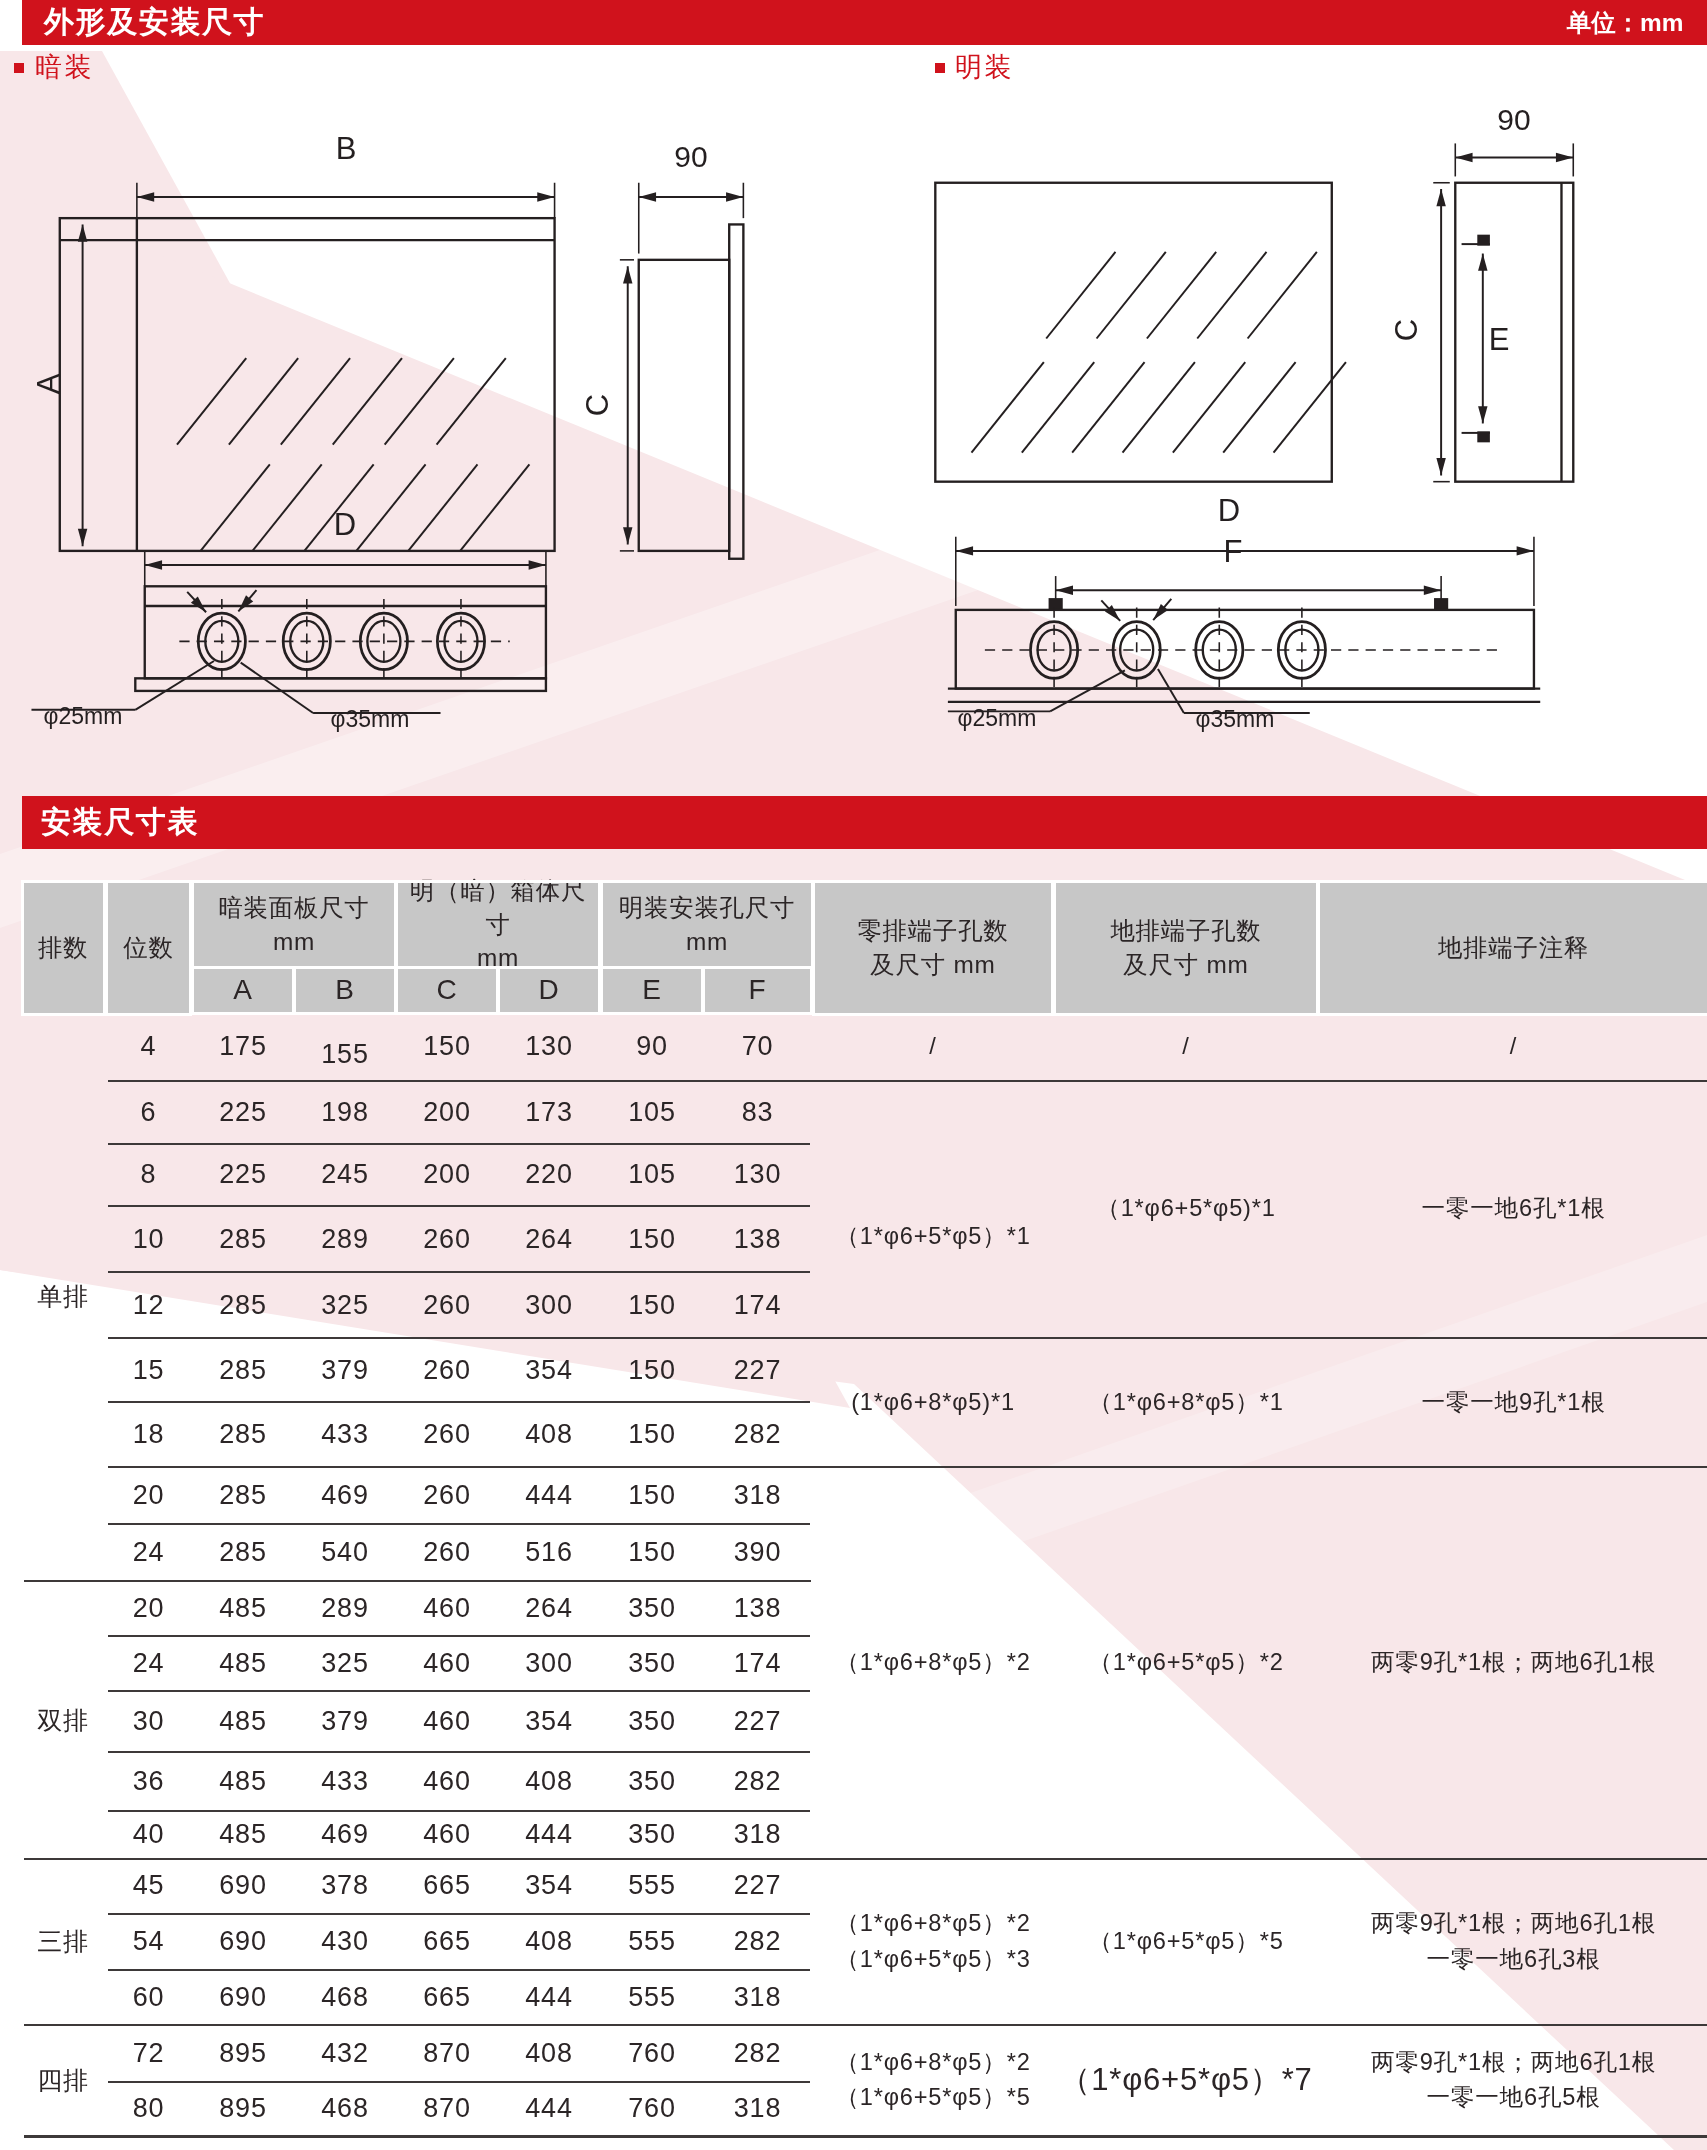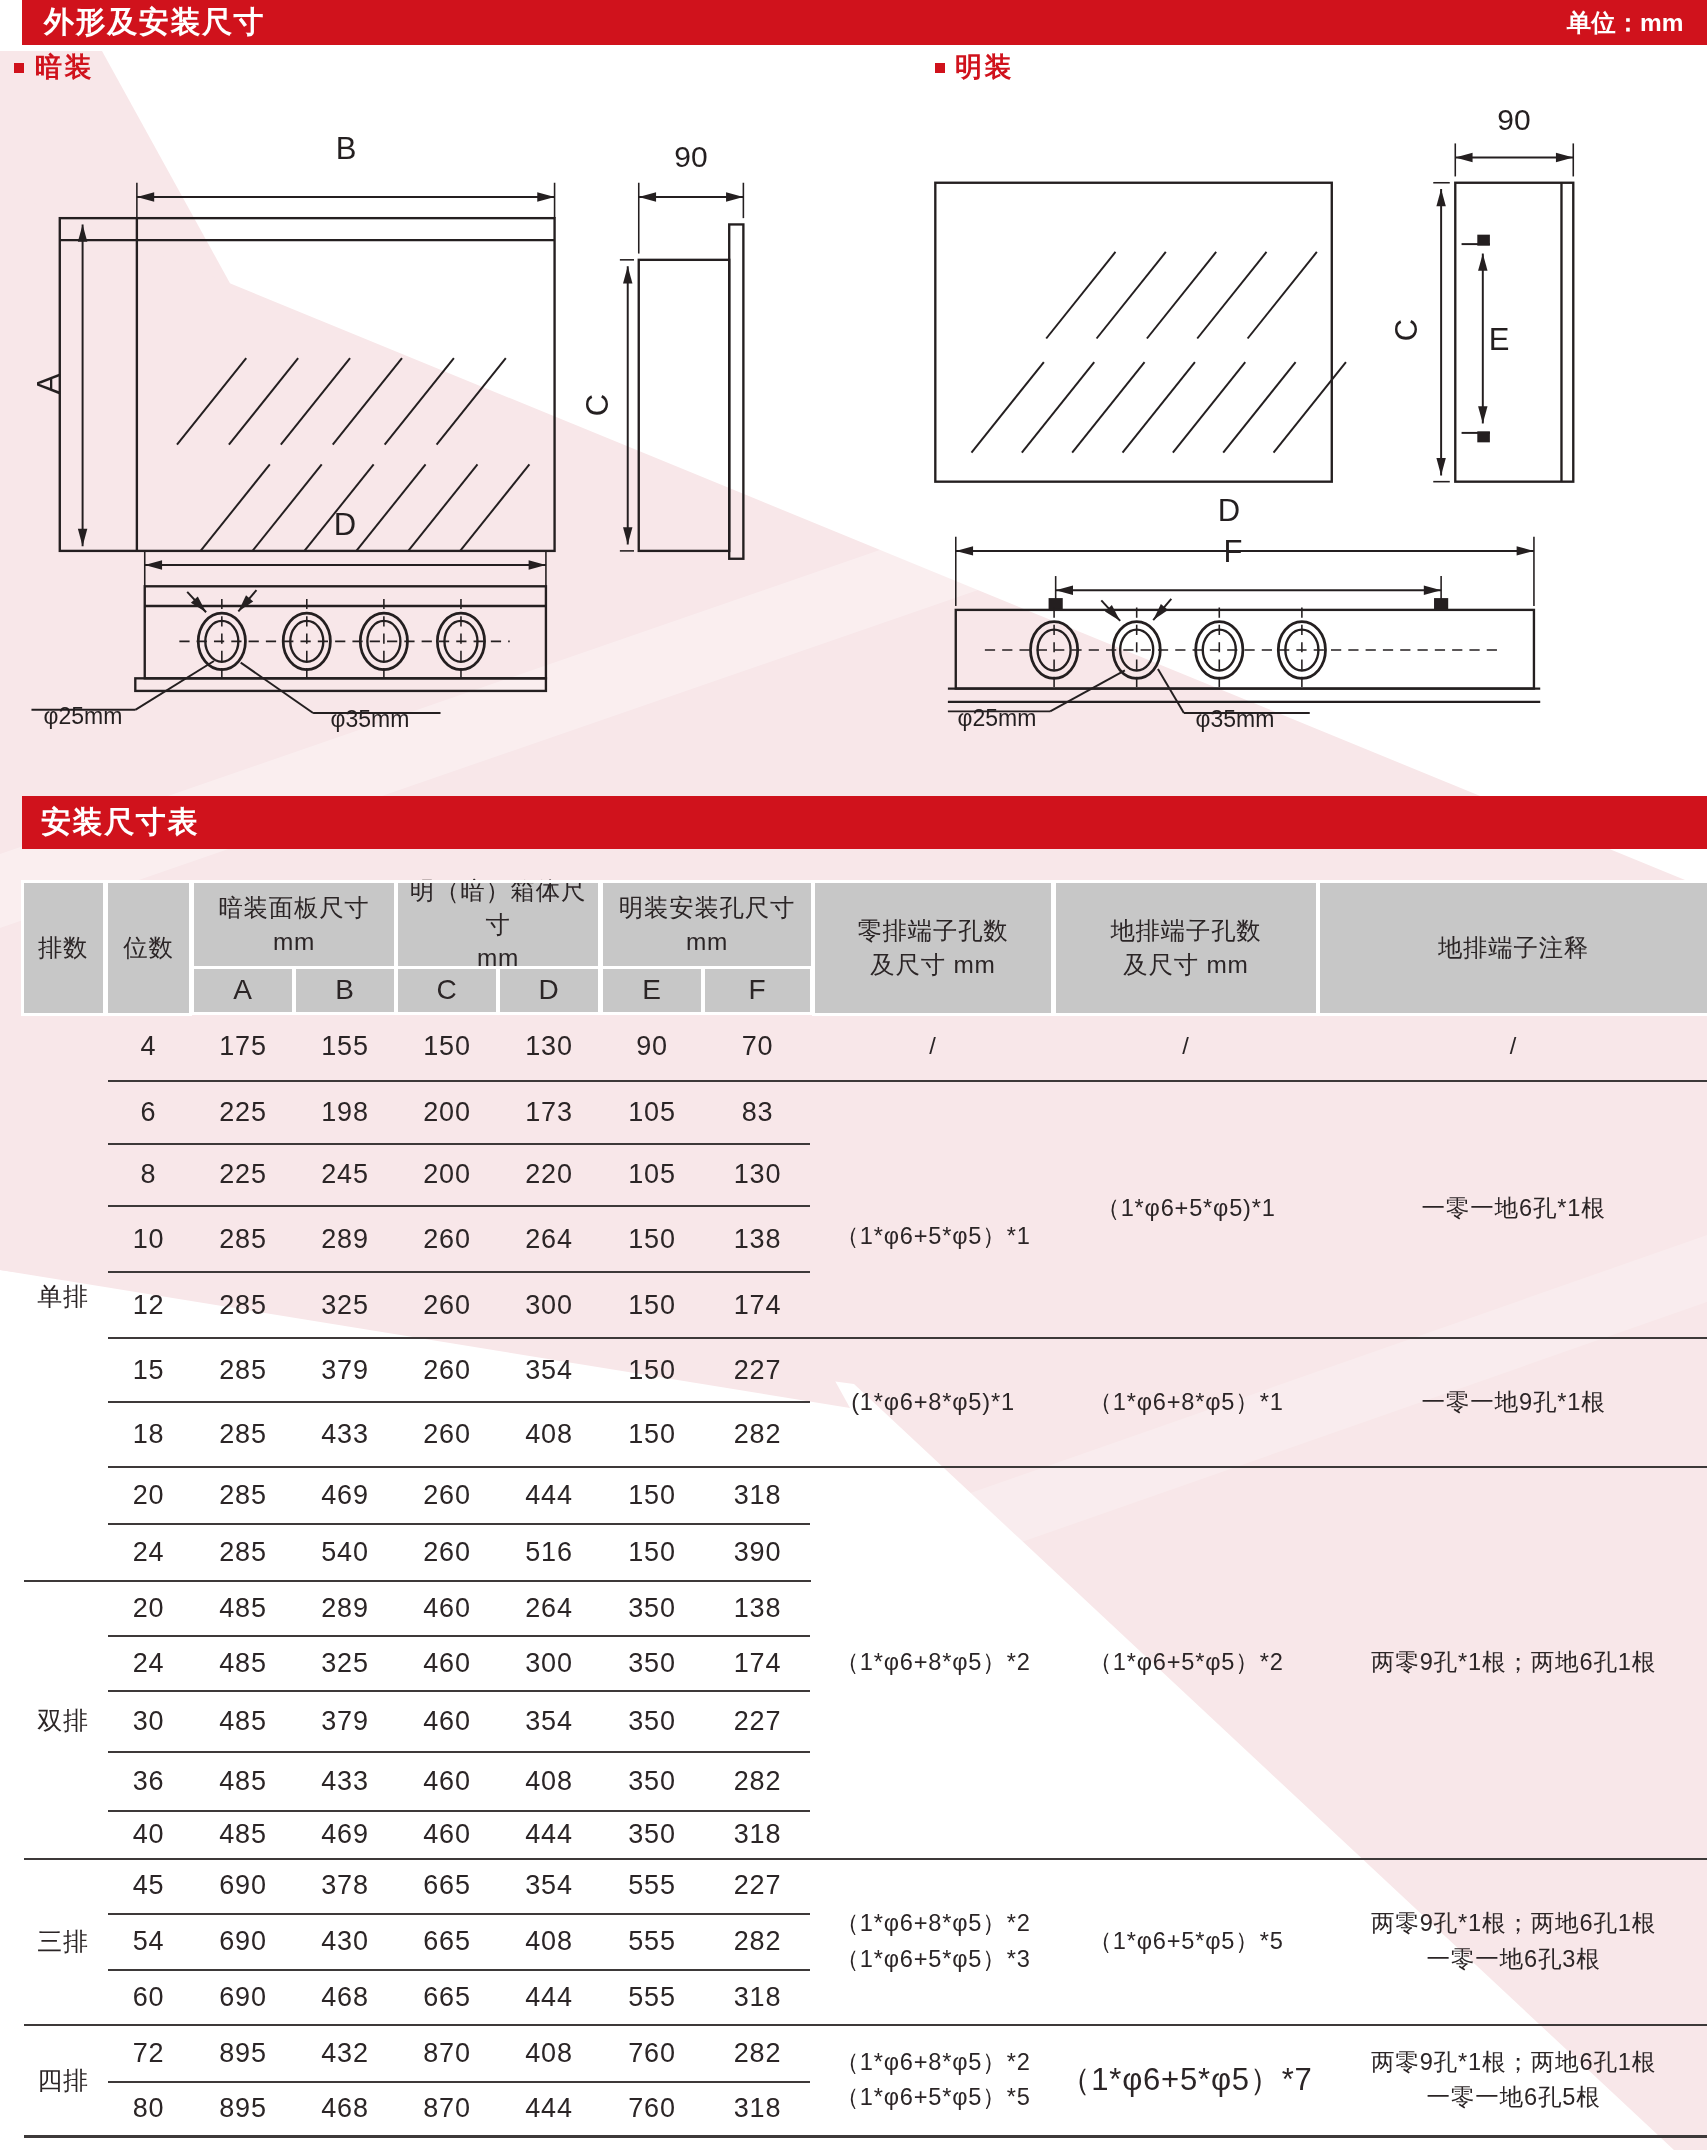--- a/index.html
+++ b/index.html
@@ -13,21 +13,21 @@
   .p3{background:#f8e7e9;clip-path:polygon(854px 1384px,1707px 1384px,1707px 2151px,1675px 2151px);}
   .streak1{background:rgba(255,255,255,.30);clip-path:polygon(0px 854px,1707px 264px,1707px 338px,0px 928px);}
   .streak2{background:rgba(255,255,255,.22);clip-path:polygon(0px 1833px,1707px 1235px,1707px 1302px,0px 1900px);}
 
   .redbar{position:absolute;left:22px;right:0;background:#d0121c;color:#fff;display:flex;align-items:center;}
   .bar1{top:0;height:45px;}
   .bar2{top:796px;height:53px;}
   .bar-title{font-size:30px;font-weight:bold;padding-left:22px;letter-spacing:1.6px;}
   .bar-unit{position:absolute;right:23.6px;font-size:24.4px;font-weight:bold;}
 
-  .section-label{position:absolute;color:#d0121c;font-size:27px;font-weight:bold;letter-spacing:2.4px;}
+  .section-label{position:absolute;color:#d0121c;font-size:27px;font-weight:normal;letter-spacing:2.4px;}
   .bullet{position:absolute;width:10.2px;height:10.2px;background:#d0121c;}
 
   .lbl{position:absolute;font-size:31px;color:#241f20;transform:translate(-50%,-50%);white-space:nowrap;}
   .lbl.rot{transform:translate(-50%,-50%) rotate(-90deg);}
   .lbl.small{font-size:23px;margin-top:24px;}
   .lbl.dim90{font-size:30px;}
 
   #diagram-svg{position:absolute;left:0;top:0;}
 
   
@@ -266,21 +266,21 @@
   <div>地排端子孔数</div>
   <div>及尺寸 mm</div>
 </div>
 <div class="th" style="left:1320px;top:883px;width:387px;height:130px;">
   <div>地排端子注释</div>
 </div>
 
 <div id="table-body">
     <div class="cell" style="left: 108px; top: 0px; width: 81px; height: 69px; font-size: 27px;">4</div>
     <div class="cell" style="left: 194px; top: 0px; width: 98px; height: 69px; font-size: 27px;">175</div>
-    <div class="cell" style="left: 296px; top: 0px; width: 98px; height: 69px; font-size: 27px;">155</div>
+    <div class="cell" style="left: 296px; top: 8px; width: 98px; height: 69px; font-size: 27px;">155</div>
     <div class="cell" style="left: 398px; top: 0px; width: 98px; height: 69px; font-size: 27px;">150</div>
     <div class="cell" style="left: 500px; top: 0px; width: 98px; height: 69px; font-size: 27px;">130</div>
     <div class="cell" style="left: 603px; top: 0px; width: 98px; height: 69px; font-size: 27px;">90</div>
     <div class="cell" style="left: 705px; top: 0px; width: 105px; height: 69px; font-size: 27px;">70</div>
     <div class="cell" style="left: 108px; top: 69px; width: 81px; height: 63px; font-size: 27px;">6</div>
     <div class="cell" style="left: 194px; top: 69px; width: 98px; height: 63px; font-size: 27px;">225</div>
     <div class="cell" style="left: 296px; top: 69px; width: 98px; height: 63px; font-size: 27px;">198</div>
     <div class="cell" style="left: 398px; top: 69px; width: 98px; height: 63px; font-size: 27px;">200</div>
     <div class="cell" style="left: 500px; top: 69px; width: 98px; height: 63px; font-size: 27px;">173</div>
     <div class="cell" style="left: 603px; top: 69px; width: 98px; height: 63px; font-size: 27px;">105</div>

